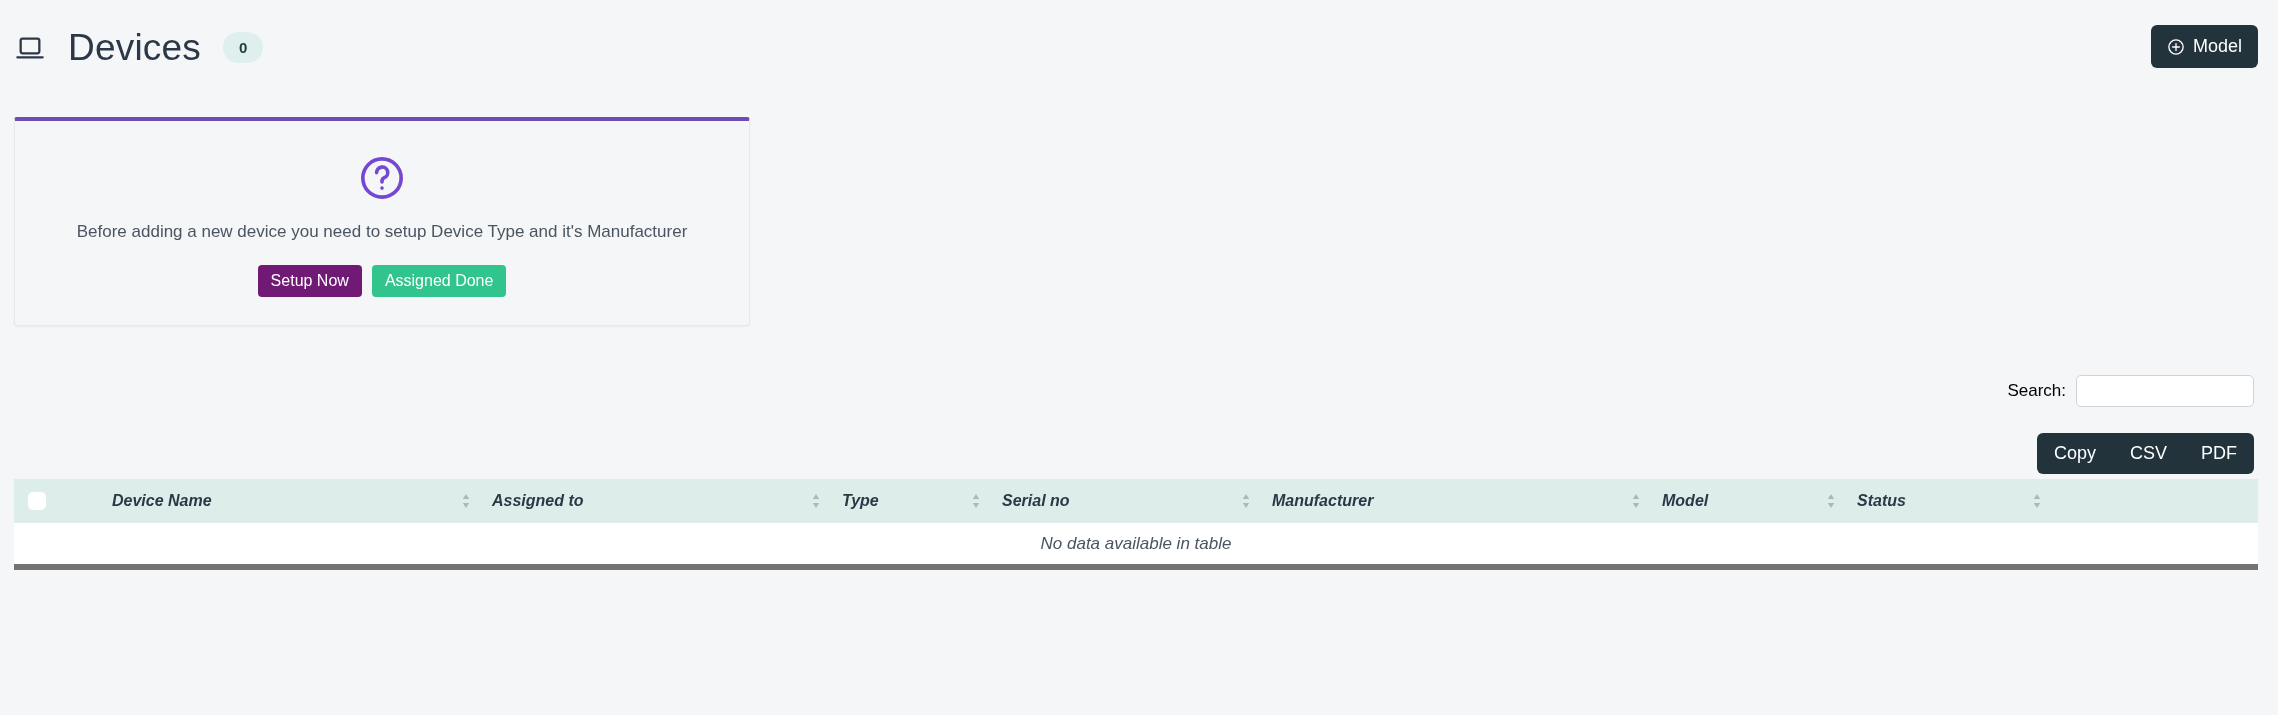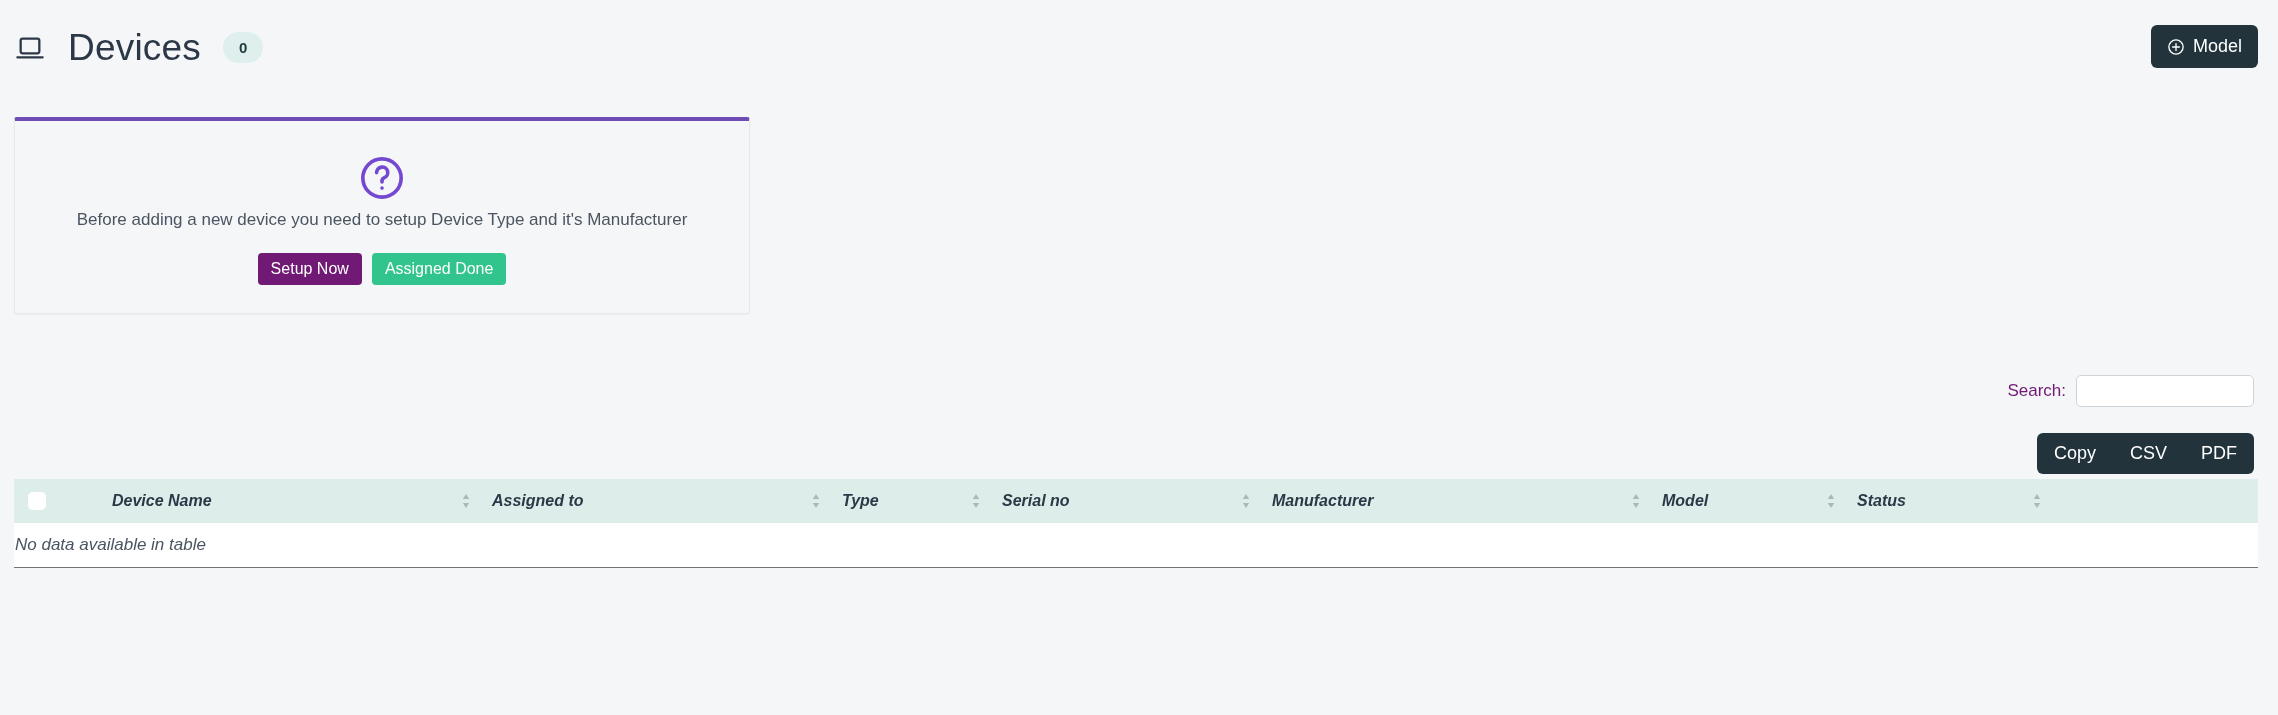--- a/index.html
+++ b/index.html
@@ -83,21 +83,21 @@
   }
   .q-icon { width: 46px; height: 46px; margin: 8px auto 0; display: block; }
   .info-heading {
     margin: 18px 0 0;
     font-size: 23px;
     font-weight: 400;
     color: #7b52cc;
     line-height: 1;
   }
   .info-message {
-    margin: 8px 0 0;
+    margin: 20px 0 0;
     font-size: 17px;
     color: #4a5561;
     line-height: 1.3;
   }
   .info-actions {
     margin-top: 22px;
     display: flex;
     justify-content: center;
     gap: 10px;
   }
@@ -115,21 +115,21 @@
   .btn-done  { background: #31c48d; }
 
   
   .search-row {
     position: absolute;
     right: 24px; top: 375px;
     display: flex;
     align-items: center;
     gap: 10px;
   }
-  .search-label { font-size: 17px; color: #701a75; }
+  .search-label { font-size: 17px; color: #000000; }
   .search-input {
     width: 178px;
     height: 32px;
     border: 1px solid #cfd4d8;
     border-radius: 5px;
     background: #ffffff;
     padding: 0 8px;
     font-size: 16px;
     font-family: "Liberation Sans", sans-serif;
     color: #2c3847;
@@ -190,23 +190,24 @@
     background: #ffffff;
     border: none;
     border-radius: 5px;
     display: block;
     cursor: pointer;
     padding: 0;
   }
   .data-table tbody td {
     background: #ffffff;
     height: 44px;
+    text-align: center;
     font-size: 17px;
     color: #4a5561;
-    border-bottom: 1px solid #737373;
+    border-bottom: 6px solid #737373;
   }
 </style>
 </head>
 <body>
 
 <div class="page">
 
   <div class="page-header">
     <div class="title-group">
       <span>

